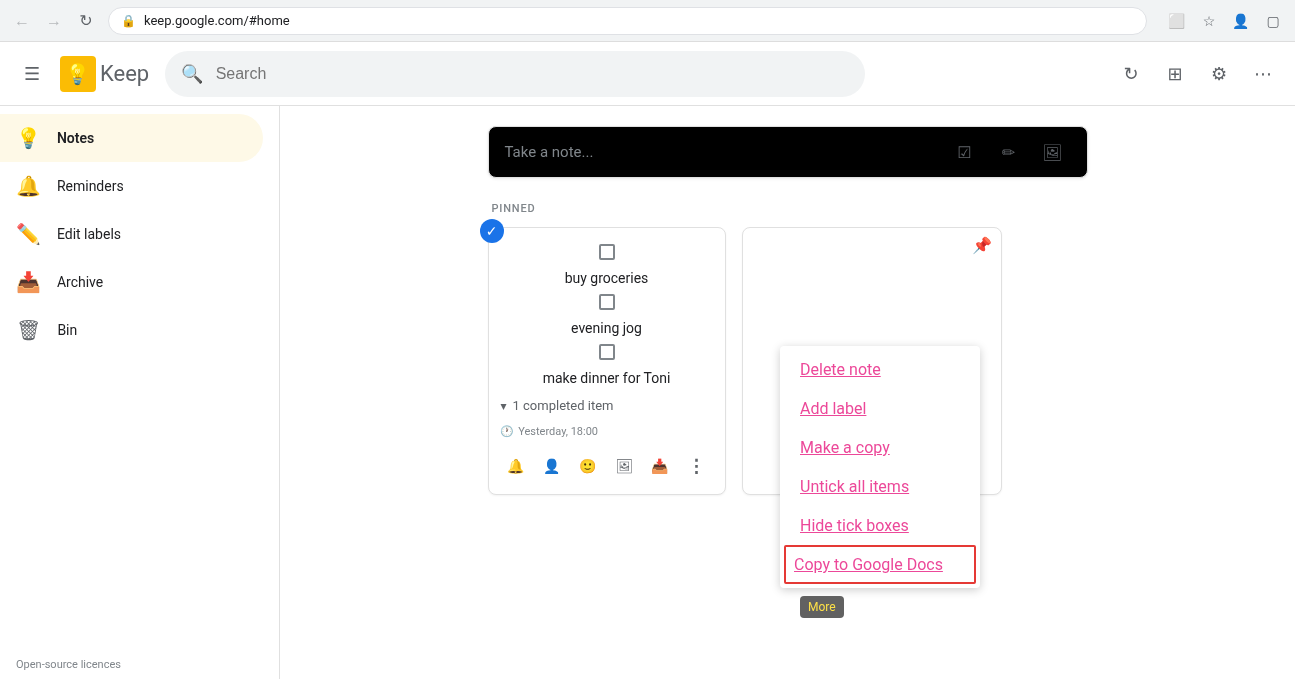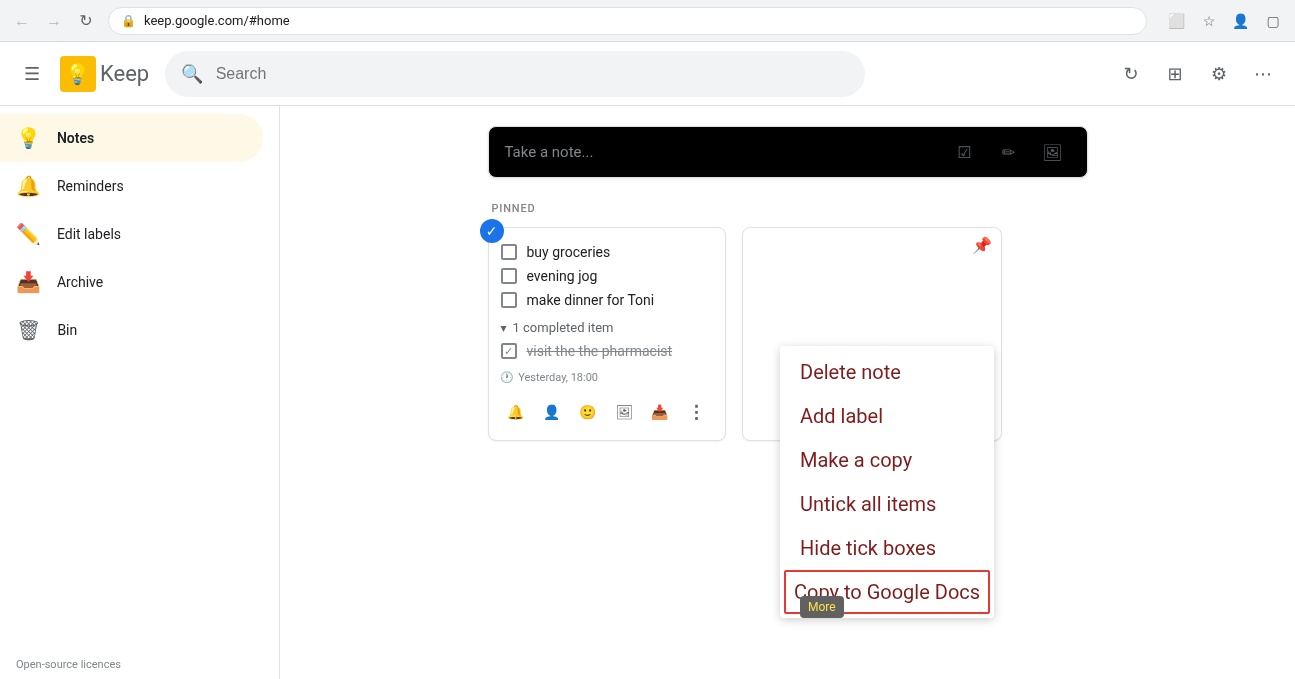--- a/index.html
+++ b/index.html
@@ -117,21 +117,21 @@
       background: #fff; border: 1px solid #e0e0e0; border-radius: 8px;
       max-width: 260px; padding: 12px; position: relative;
       box-shadow: 0 1px 2px rgba(0,0,0,0.05);
     }
     .note-card-area {
       max-width: 600px; margin: 0 auto; display: flex; gap: 16px;
       position: relative;
     }
     .check-item {
       display: flex; align-items: center; gap: 10px; padding: 4px 0;
-      font-size: 14px; color: #202124;
+      font-size: 14px; color: #202124; flex-direction: column;
     }
     .check-item .checkbox {
       width: 16px; height: 16px; border: 2px solid #80868b; border-radius: 2px;
       flex-shrink: 0; display: flex; align-items: center; justify-content: center;
     }
     .check-item .checkbox.checked {
       background: #fff; border-color: #80868b;
     }
     .check-item .checkbox.checked::after {
       content: '✓'; font-size: 11px; color: #80868b;
@@ -165,22 +165,22 @@
     }
 
     
     .context-menu {
       position: absolute; background: #fff; border-radius: 4px;
       box-shadow: 0 2px 10px rgba(0,0,0,0.2); z-index: 100;
       min-width: 200px; padding: 4px 0;
       top: 240px; left: 500px;
     }
     .context-menu-item {
-      padding: 10px 20px; font-size: 20px; color: #7f1d1d;
-      cursor: pointer; white-space: nowrap;
+      padding: 10px 20px; font-size: 16px; color: #ec4899;
+      cursor: pointer; white-space: nowrap; text-decoration: underline;
     }
     .context-menu-item.highlighted {
       border: 2px solid #e53935; margin: 0 4px; border-radius: 2px;
       padding: 8px 8px;
     }
 
     
     .more-tooltip {
       position: absolute; background: #616161; color: #fde047; border-radius: 4px;
       padding: 4px 8px; font-size: 12px; z-index: 110;
@@ -299,24 +299,20 @@
             <div class="check-item">
               <div class="checkbox"></div>
               <span>make dinner for Toni</span>
             </div>
 
             <div class="completed-section">
               <div class="completed-header">
                 <span style="font-size:12px;">▾</span>
                 <span>1 completed item</span>
               </div>
-              <div class="check-item">
-                <div class="checkbox checked"></div>
-                <span class="completed-item-text">visit the the pharmacist</span>
-              </div>
             </div>
 
             <div class="note-timestamp">
               <span>🕐</span>
               <span>Yesterday, 18:00</span>
             </div>
 
             <div class="note-footer">
               <button class="note-footer-btn">🔔</button>
               <button class="note-footer-btn">👤</button>

